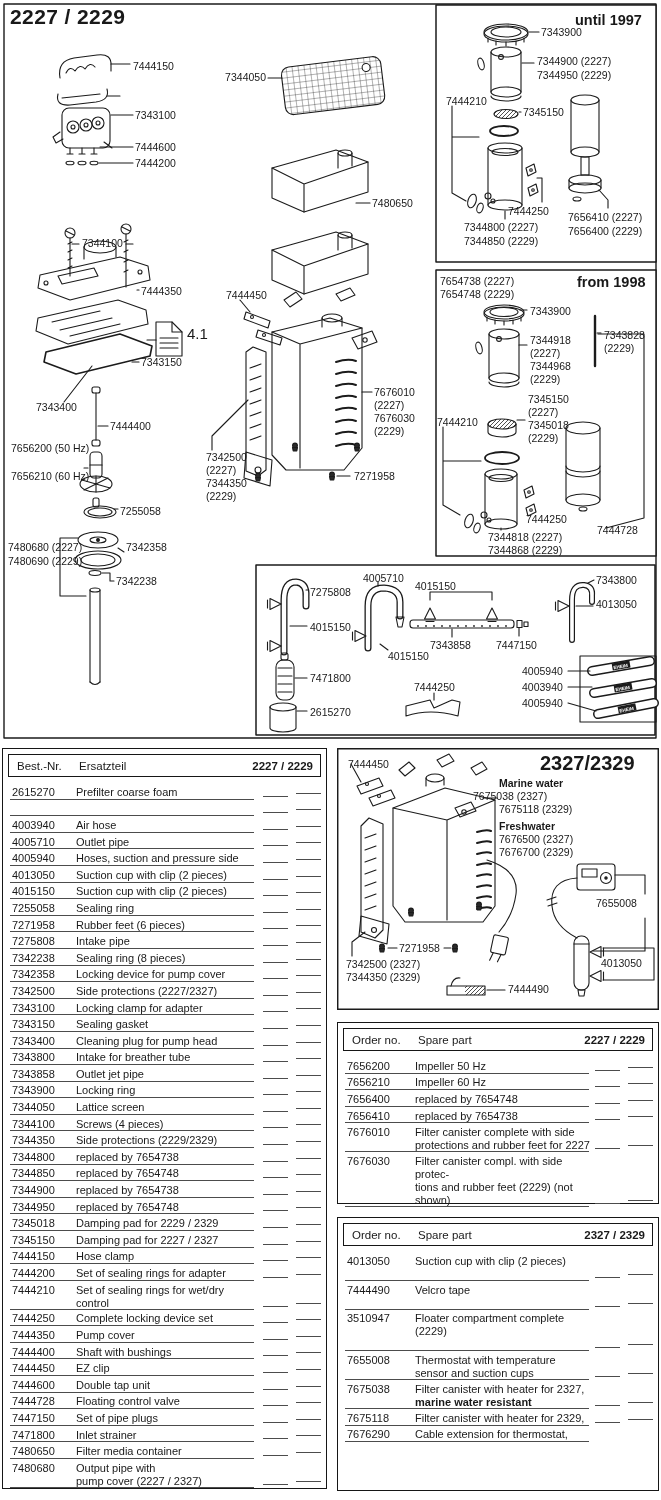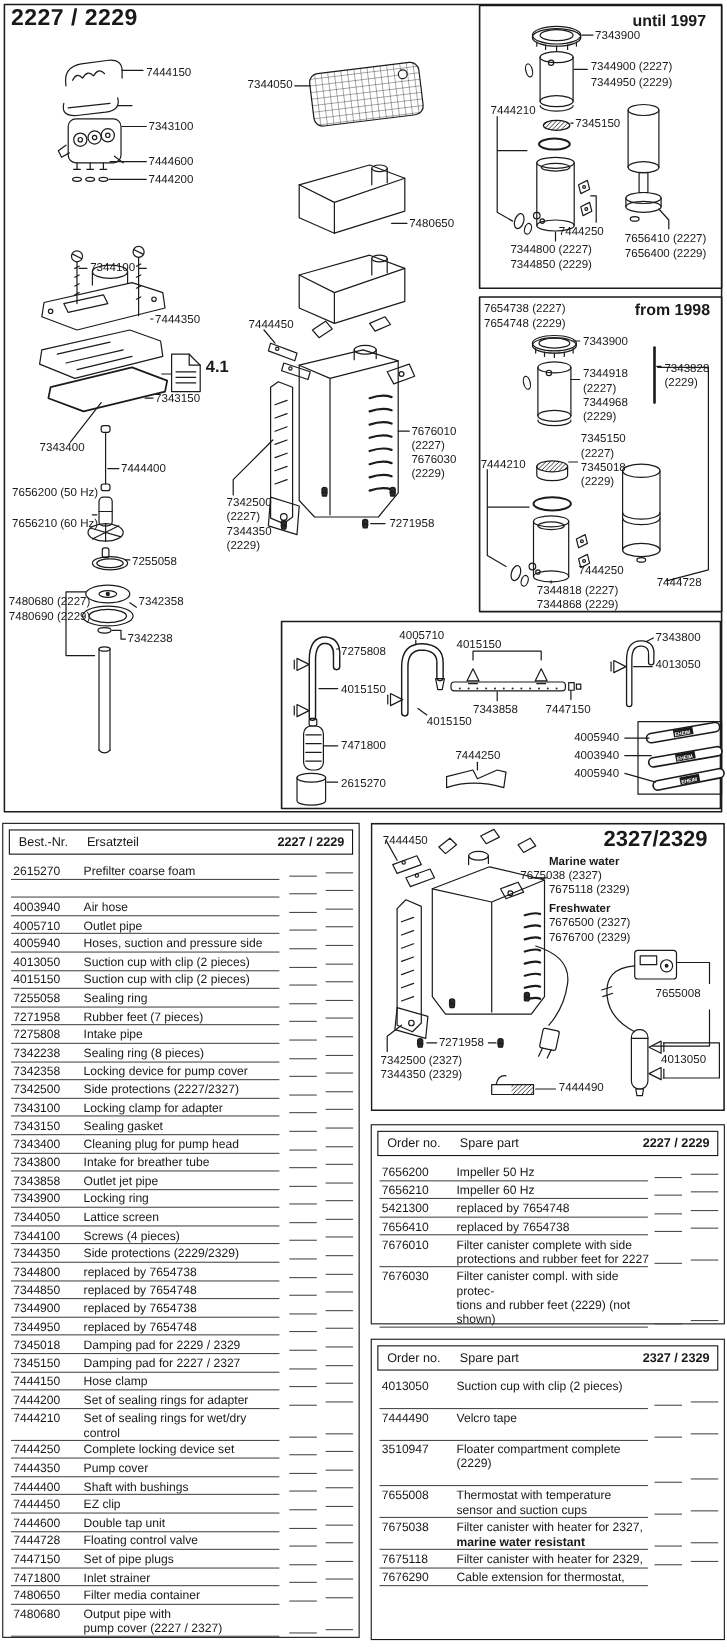--- a/index.html
+++ b/index.html
@@ -4,21 +4,21 @@
 <style>
   html,body{margin:0;padding:0;background:#e8e8e8}
   .page{position:relative;width:661px;height:1500px;background:#fff;
         font-family:"Liberation Sans",sans-serif;color:#191919;overflow:hidden}
   svg.art{position:absolute;left:0;top:0}
   svg.art2{position:absolute;left:337px;top:748px}
   .pgtitle{position:absolute;left:10px;top:5px;font-size:21px;font-weight:bold;letter-spacing:.4px}
   .lbl{position:absolute;font-size:10.5px;line-height:12.5px;white-space:nowrap}
   .b{font-weight:bold}
   .boxtitle{position:absolute;font-weight:bold;font-size:14.5px}
-  .bigtitle{position:absolute;font-weight:bold;font-size:20px;text-align:center;width:112px}
+  .bigtitle{position:absolute;font-weight:bold;font-size:20px;text-align:left;width:112px}
   .ra{text-align:right;width:58px}
   
   .tbl{position:absolute;border:1.4px solid #161616;background:#fff;box-sizing:border-box}
   .thead{margin:5px 5px 4px 5px;border:1.4px solid #161616;display:flex;align-items:center;height:21px;font-size:11.5px}
   .thead .c1{padding-left:8px;width:62px}
   .thead .c2{flex:1}
   .thead .c3{font-weight:bold;padding-right:7px}
   .rows{padding:2px 4px 0 5px}
   .trow{position:relative;display:flex;min-height:16.6px;padding-top:2.8px;font-size:11px;line-height:13px;box-sizing:border-box}
   .trow .no{width:64px;padding-left:4px;flex:none}
@@ -422,21 +422,21 @@
   <div class="pgtitle">2227 / 2229</div>
 
   <div class="lbl" style="left:133px;top:60px">7444150</div>
   <div class="lbl" style="left:135px;top:109px">7343100</div>
   <div class="lbl" style="left:135px;top:141px">7444600</div>
   <div class="lbl" style="left:135px;top:157px">7444200</div>
   <div class="lbl ra" style="left:208px;top:71px">7344050</div>
   <div class="lbl" style="left:372px;top:197px">7480650</div>
   <div class="lbl" style="left:82px;top:237px">7344100</div>
   <div class="lbl" style="left:141px;top:285px">7444350</div>
-  <div class="lbl" style="left:187px;top:328px;font-size:15px;font-weight:bold">4.1</div>
+  <div class="lbl" style="left:187px;top:328px;font-size:15px;font-weight:normal">4.1</div>
   <div class="lbl" style="left:141px;top:356px">7343150</div>
   <div class="lbl" style="left:36px;top:401px">7343400</div>
   <div class="lbl" style="left:110px;top:420px">7444400</div>
   <div class="lbl" style="left:11px;top:442px">7656200 (50 Hz)</div>
   <div class="lbl" style="left:11px;top:470px">7656210 (60 Hz)</div>
   <div class="lbl" style="left:120px;top:505px">7255058</div>
   <div class="lbl" style="left:8px;top:541px">7480680 (2227)</div>
   <div class="lbl" style="left:8px;top:555px">7480690 (2229)</div>
   <div class="lbl" style="left:126px;top:541px">7342358</div>
   <div class="lbl" style="left:116px;top:575px">7342238</div>
@@ -573,21 +573,21 @@
 
         <div class="trow">
           <span class="no">7255058</span>
           <span class="desc"><span>Sealing ring</span><span class="l2"></span></span>
           <span class="d1"></span>
           <span class="d2"></span>
         </div>
 
         <div class="trow">
           <span class="no">7271958</span>
-          <span class="desc"><span>Rubber feet (7 pieces)</span><span class="l2"></span></span>
+          <span class="desc"><span>Rubber feet (6 pieces)</span><span class="l2"></span></span>
           <span class="d1"></span>
           <span class="d2"></span>
         </div>
 
         <div class="trow">
           <span class="no">7275808</span>
           <span class="desc"><span>Intake pipe</span><span class="l2"></span></span>
           <span class="d1"></span>
           <span class="d2"></span>
         </div>
@@ -828,21 +828,21 @@
         </div>
 
         <div class="trow">
           <span class="no">7656210</span>
           <span class="desc"><span>Impeller 60 Hz</span><span class="l2"></span></span>
           <span class="d1"></span>
           <span class="d2"></span>
         </div>
 
         <div class="trow">
-          <span class="no">5421300</span>
+          <span class="no">7656400</span>
           <span class="desc"><span>replaced by 7654748</span><span class="l2"></span></span>
           <span class="d1"></span>
           <span class="d2"></span>
         </div>
 
         <div class="trow">
           <span class="no">7656410</span>
           <span class="desc"><span>replaced by 7654738</span><span class="l2"></span></span>
           <span class="d1"></span>
           <span class="d2"></span>

